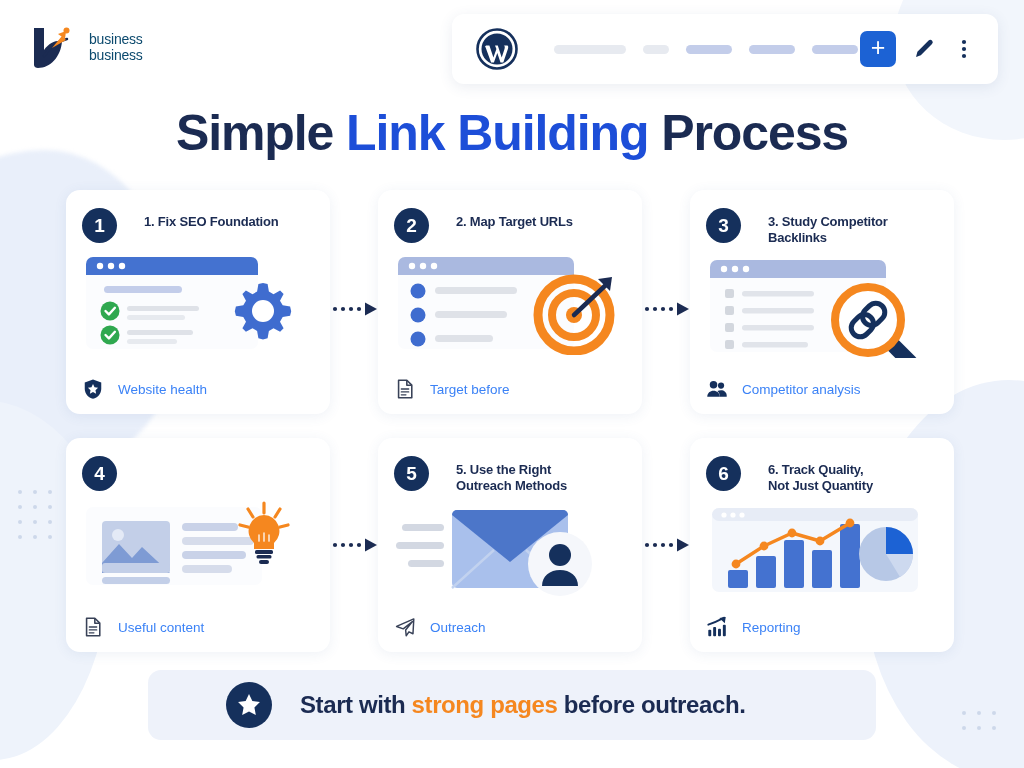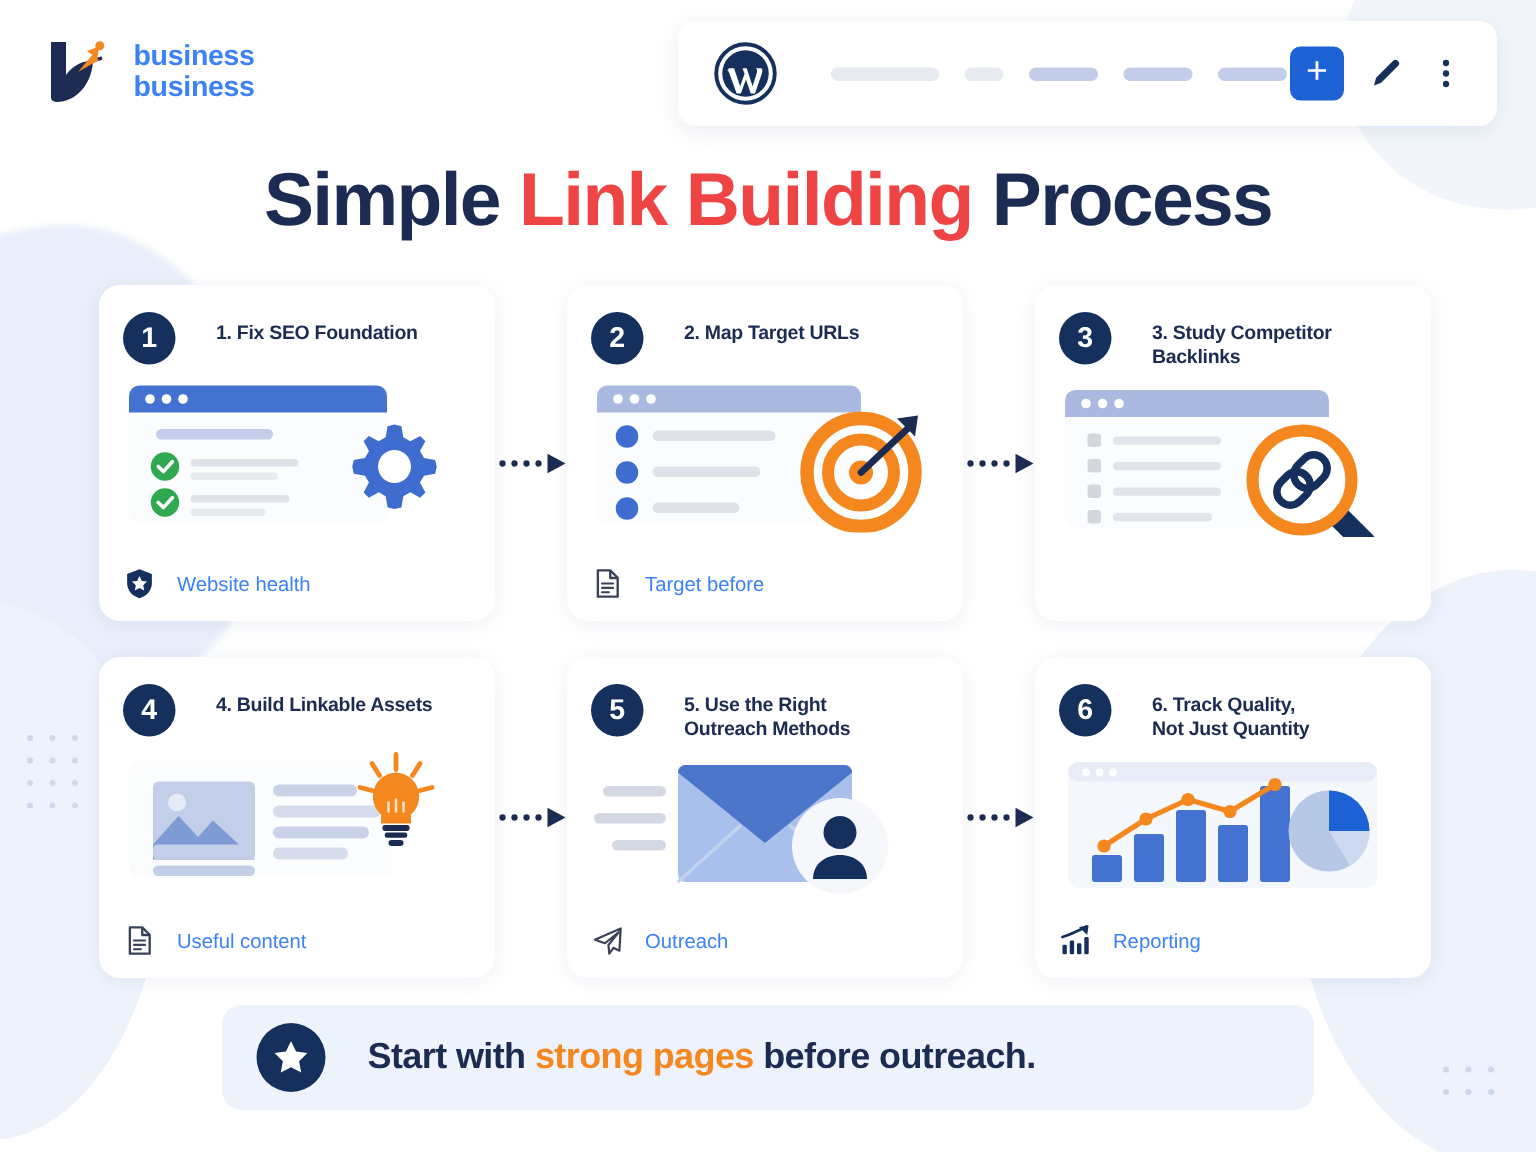--- a/index.html
+++ b/index.html
@@ -65,24 +65,24 @@
     height: 96px;
   }
 
   .logo {
     position: absolute;
     left: 22px; top: 20px;
     display: flex; align-items: center; gap: 11px;
   }
   .logo-mark { width: 56px; height: 56px; flex: 0 0 56px; }
   .logo-text {
-    font-size: 19px;
-    font-weight: 700;
+    font-size: 14px;
+    font-weight: 400;
     line-height: 1.12;
-    color: #3b82f6;
+    color: #0c4a6e;
     letter-spacing: -0.2px;
   }
 
   
   .wp-bar {
     position: absolute;
     left: 452px; top: 14px;
     width: 546px; height: 70px;
     background: #ffffff;
     border-radius: 12px;
@@ -113,21 +113,21 @@
   .page-title {
     position: absolute;
     left: 0; right: 0; top: 104px;
     text-align: center;
     font-size: 50px;
     font-weight: 700;
     color: #1b2b52;
     letter-spacing: -1.1px;
     white-space: nowrap;
   }
-  .page-title .accent { color: #ef4444; }
+  .page-title .accent { color: #1d4ed8; }
 
   
   .grid {
     position: absolute;
     left: 66px; top: 190px;
     width: 900px;
   }
   .row { display: flex; position: relative; }
   .row + .row { margin-top: 24px; }
 
@@ -194,21 +194,21 @@
   .row.r2 .connector { top: 100px; }
 
   
   .banner {
     position: absolute;
     left: 148px; top: 670px;
     width: 728px; height: 70px;
     background: #eef2fa;
     border-radius: 13px;
     display: flex; align-items: center;
-    padding-left: 23px;
+    padding-left: 78px;
     gap: 28px;
   }
   .banner-badge {
     width: 46px; height: 46px; flex: 0 0 46px;
     border-radius: 50%;
     background: #15305c;
     display: flex; align-items: center; justify-content: center;
   }
   .banner-text {
     font-size: 24px;
@@ -398,20 +398,29 @@
           <g transform="translate(118,22)">
             <path d="M66 62 l20 20" stroke="#15305c" stroke-width="15" stroke-linecap="round"></path>
             <circle cx="44" cy="40" r="33" fill="#ffffff" stroke="#f5871f" stroke-width="8"></circle>
             <g transform="translate(44,40) rotate(-45)">
               <rect x="-20" y="-9" width="24" height="18" rx="9" fill="none" stroke="#15305c" stroke-width="5"></rect>
               <rect x="-4" y="-9" width="24" height="18" rx="9" fill="none" stroke="#15305c" stroke-width="5"></rect>
             </g>
           </g>
         </svg>
       </div>
+      <div class="card-foot">
+        <svg class="foot-icon" viewBox="0 0 24 24">
+          <circle cx="8.2" cy="7.4" r="4.1" fill="#15305c"></circle>
+          <circle cx="16.4" cy="8.2" r="3.4" fill="#15305c"></circle>
+          <path d="M1.4 20.4 c0-4 3.1-6.4 6.8-6.4 c3.7 0 6.8 2.4 6.8 6.4 Z" fill="#15305c"></path>
+          <path d="M15 20.4 c0-3.1 -1.2-5 -2.6-6.1 c1.2-.6 2.6-.9 4-.9 c3.2 0 6.2 2.1 6.2 5.8 v1.2 Z" fill="#15305c"></path>
+        </svg>
+        <span class="foot-label">Competitor analysis</span>
+      </div>
     </div>
 
     <div class="connector c1">
       <svg width="46" height="14" viewBox="0 0 46 14">
         <circle cx="4" cy="7" r="2.1" fill="#1b2b52"></circle>
         <circle cx="12" cy="7" r="2.1" fill="#1b2b52"></circle>
         <circle cx="20" cy="7" r="2.1" fill="#1b2b52"></circle>
         <circle cx="28" cy="7" r="2.1" fill="#1b2b52"></circle>
         <path d="M34 0.5 L46 7 L34 13.5 Z" fill="#1b2b52"></path>
       </svg>
@@ -425,21 +434,20 @@
         <path d="M34 0.5 L46 7 L34 13.5 Z" fill="#1b2b52"></path>
       </svg>
     </div>
   </div>
 
   <div class="row r2">
 
     <div class="card r2">
       <div class="card-head">
         <div class="badge">4</div>
-        <div class="card-title">4. Build Linkable Assets</div>
       </div>
       <div class="card-visual">
         <svg width="232" height="96" viewBox="0 0 232 96">
           <rect x="4" y="6" width="176" height="78" rx="7" fill="#fbfcfe"></rect>
           <rect x="20" y="20" width="68" height="52" rx="4" fill="#c3cfe8"></rect>
           <circle cx="36" cy="34" r="6" fill="#e4eaf6"></circle>
           <path d="M20 62 l17-19 l13 14 l10-11 l28 26 H20 Z" fill="#7e9bd4"></path>
           <rect x="20" y="62" width="68" height="10" rx="3" fill="#c3cfe8"></rect>
           <rect x="100" y="22" width="56" height="8" rx="4" fill="#c9d2e8"></rect>
           <rect x="100" y="36" width="72" height="8" rx="4" fill="#d6dceb"></rect>

